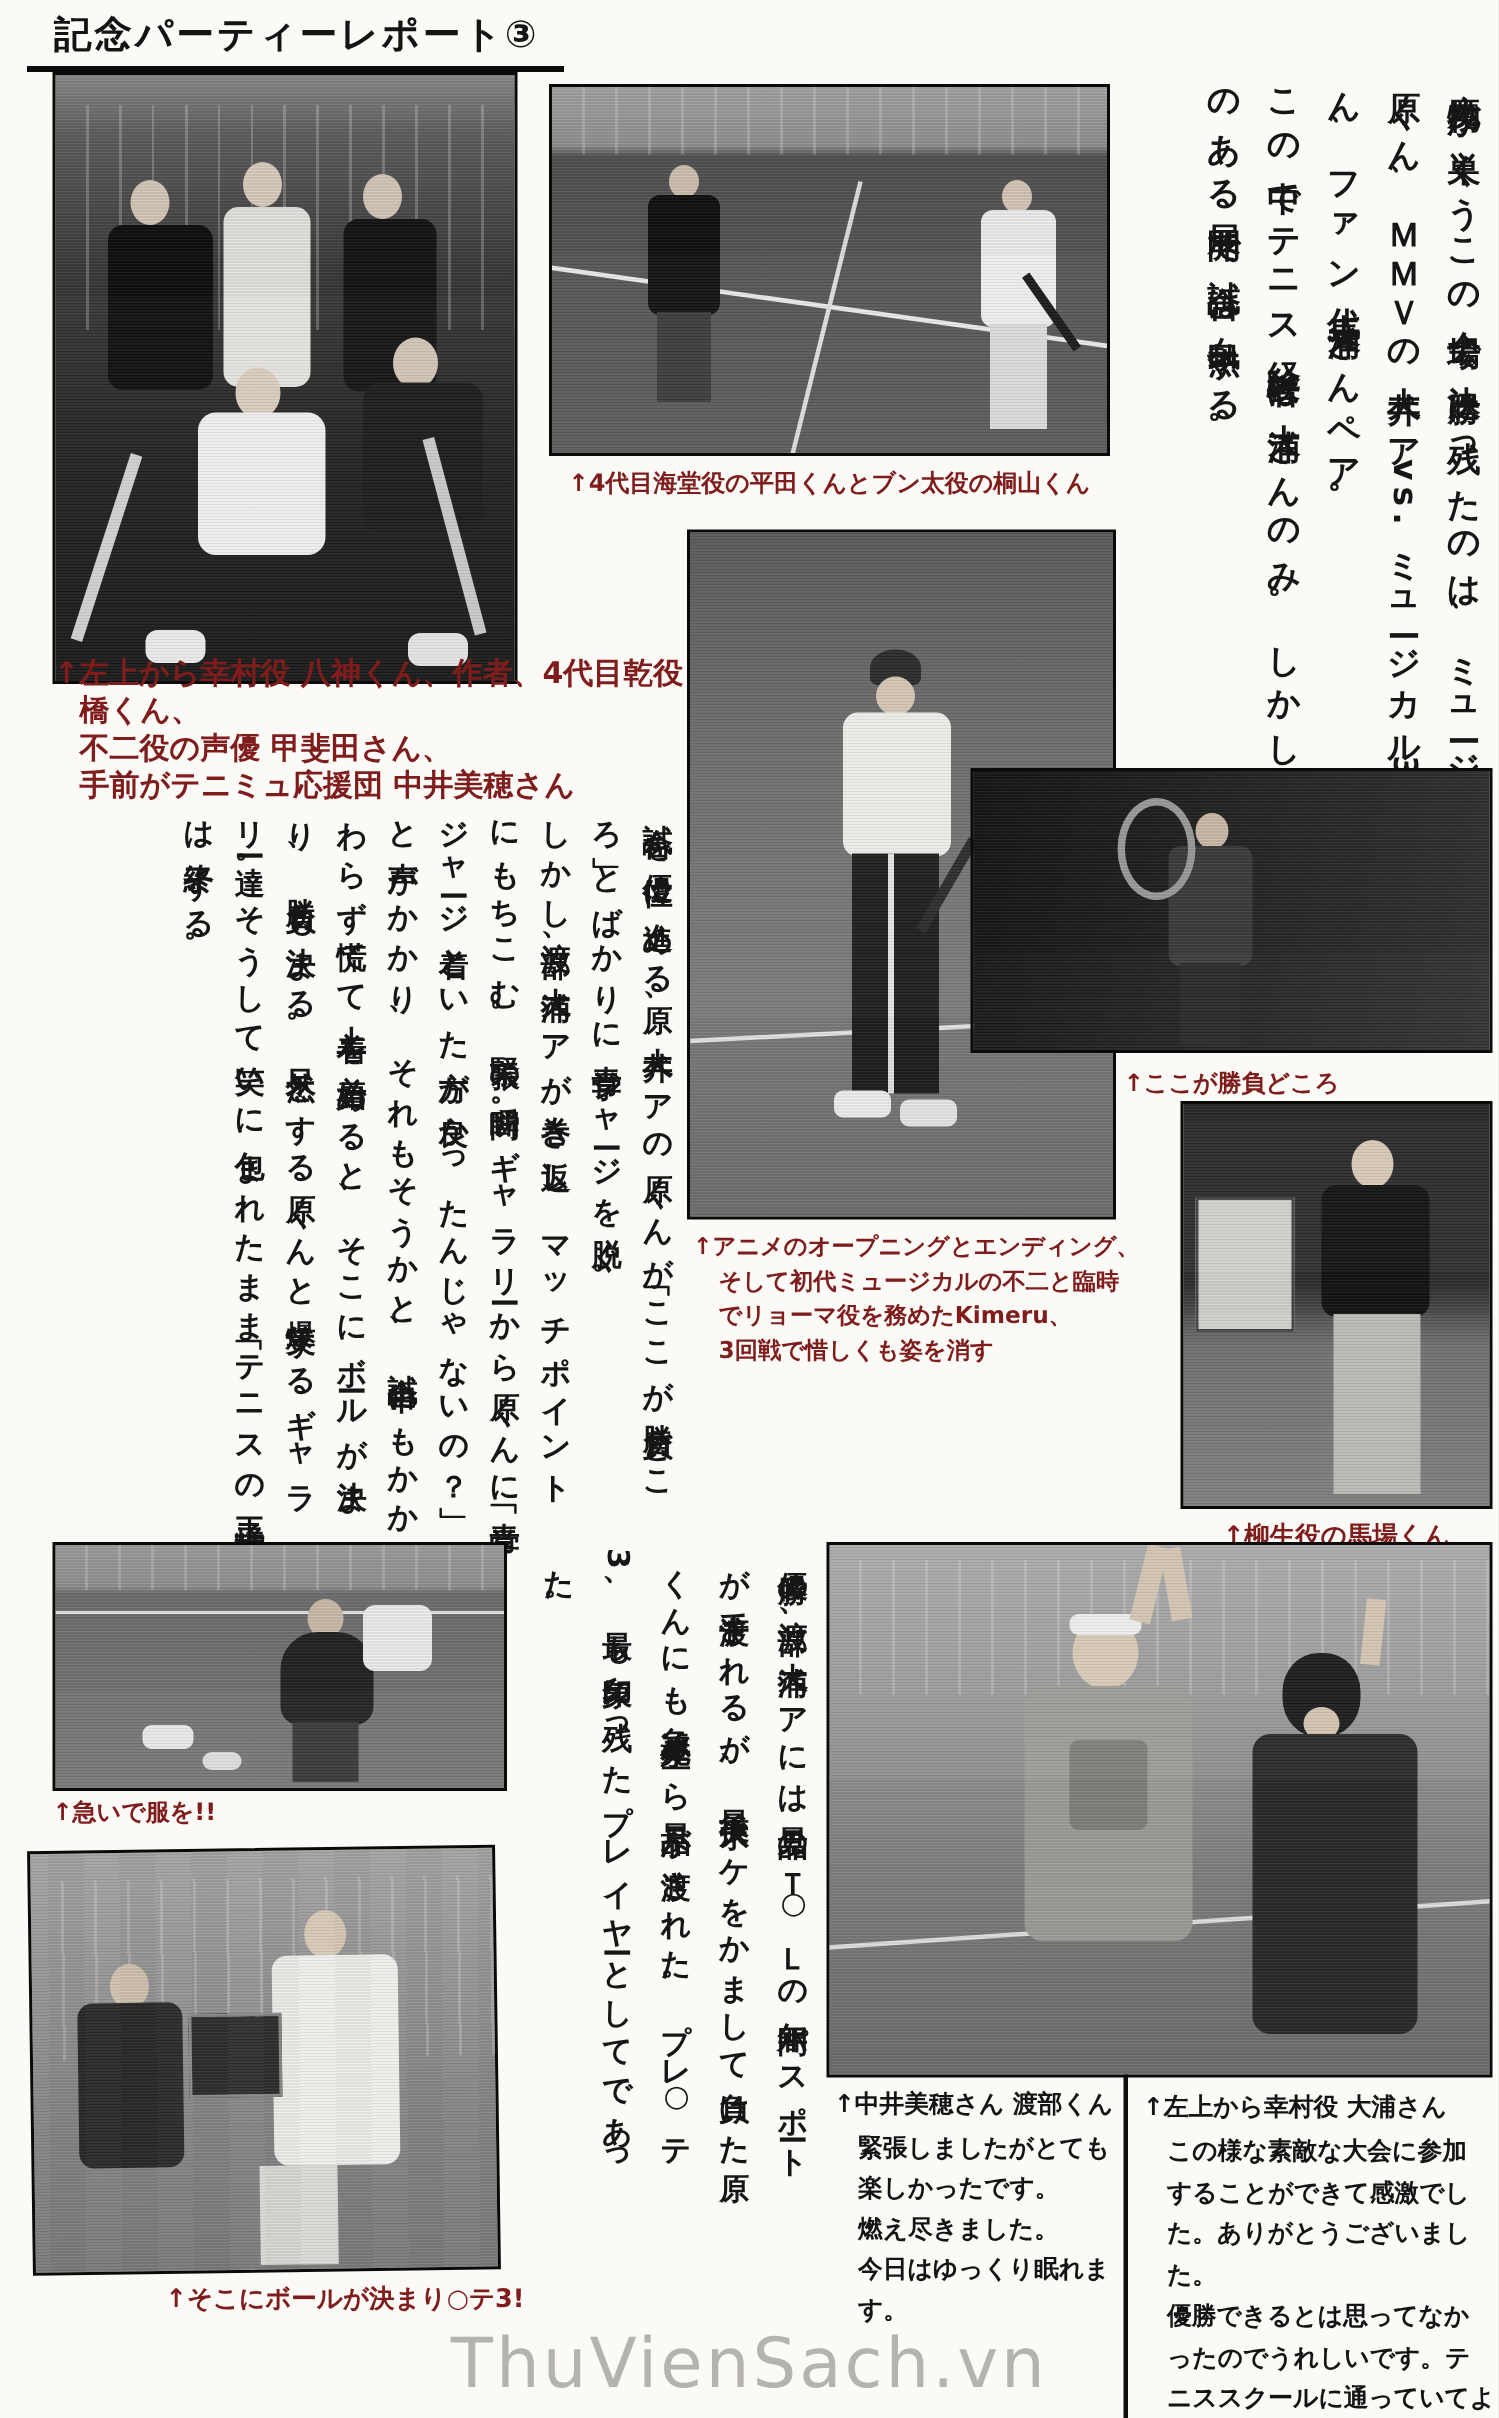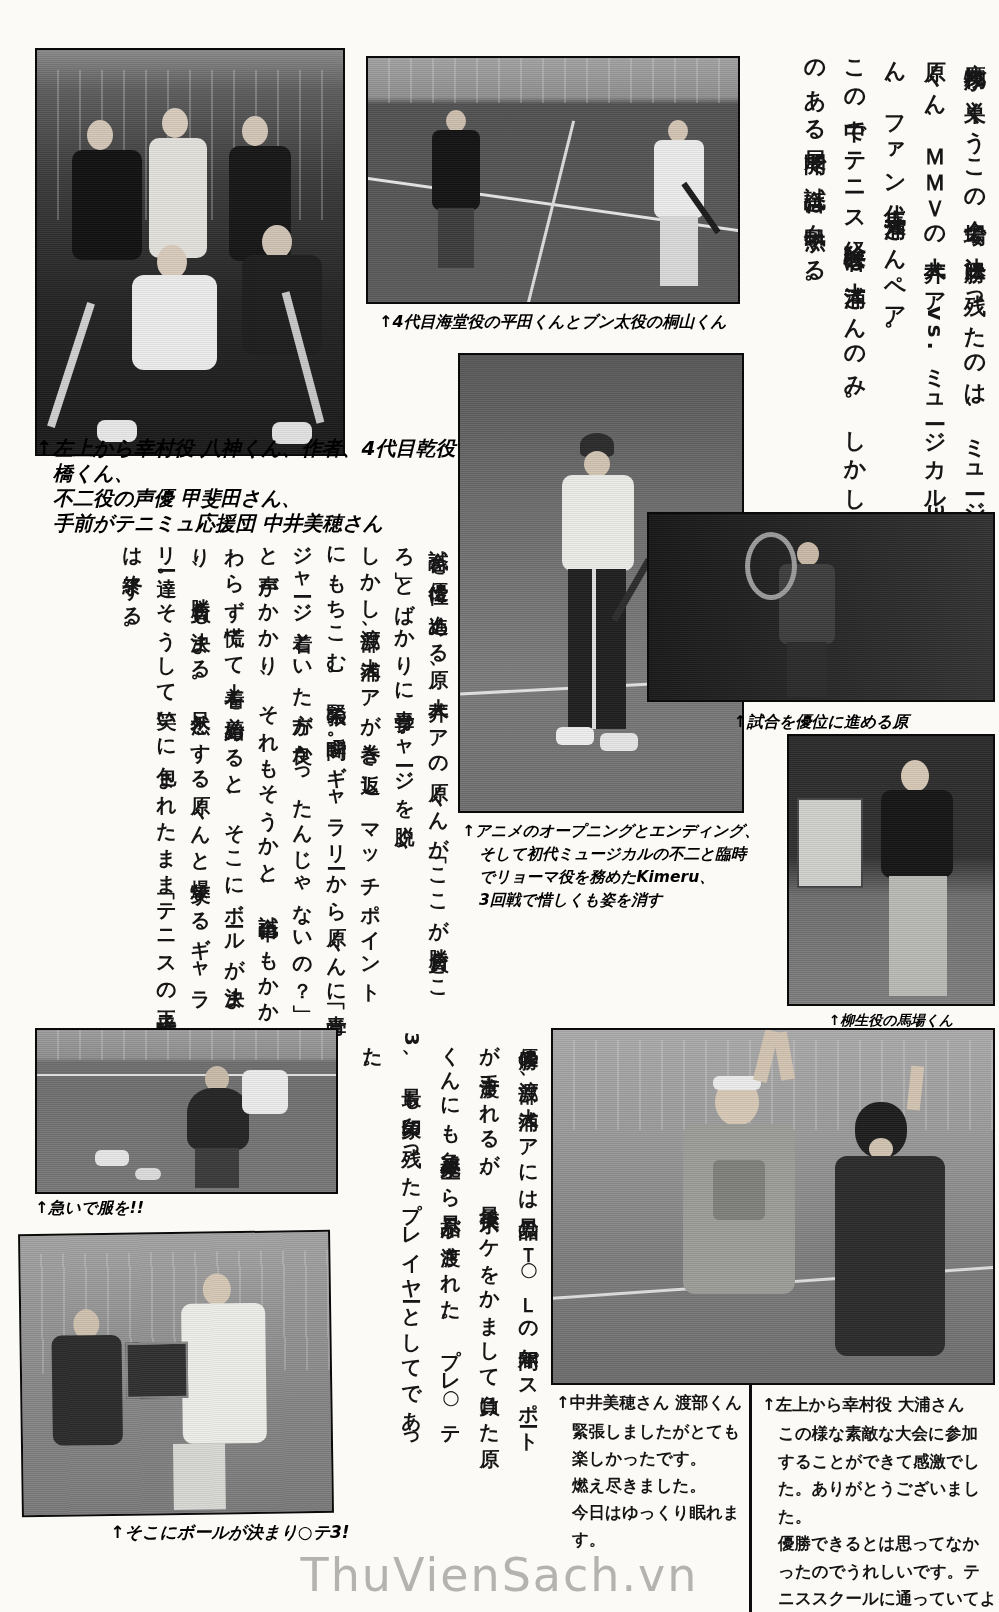--- a/index.html
+++ b/index.html
@@ -8,41 +8,42 @@
   
   .header{position:absolute;left:18px;top:6px;font-size:25px;font-weight:bold;letter-spacing:2px;
           padding:0 16px 5px 18px;border-bottom:4px solid #0c0c0c;}
   
   .photo{position:absolute;box-sizing:border-box;border:2px solid #0a0a0a;overflow:hidden;background:#555;}
   .photo::after{content:"";position:absolute;inset:0;pointer-events:none;
         background:repeating-linear-gradient(0deg,rgba(255,255,255,.05) 0 1px,rgba(0,0,0,.06) 1px 2px);}
   .fig{position:absolute;}
   .fence{position:absolute;background:repeating-linear-gradient(90deg,transparent 0 20px,rgba(220,220,220,.28) 20px 22px);}
   
-  .cap{position:absolute;font-weight:bold;color:#000000;white-space:pre-wrap;font-style:italic;}
+  .cap{position:absolute;font-weight:bold;color:#7f1d1d;white-space:pre-wrap;}
   .hang{padding-left:17px;text-indent:-17px;}
   
   .vtext{position:absolute;writing-mode:vertical-rl;text-orientation:mixed;white-space:pre-line;
          font-family:"DejaVu Sans",sans-serif;font-weight:700;color:#161616;}
   .vt-intro{left:753px;top:45px;height:572px;width:242px;font-size:22px;line-height:40px;letter-spacing:4px;}
   .vt-match{left:46px;top:533px;height:488px;width:410px;font-size:20px;line-height:34px;letter-spacing:3.5px;}
   .vt-prize{left:350px;top:1032px;height:428px;width:198px;font-size:20px;line-height:39px;letter-spacing:3px;}
   
   .comment{position:absolute;font-weight:bold;}
   .comment .title{font-size:16.5px;margin-bottom:4px;}
   .comment .body{font-size:16.5px;line-height:27px;white-space:pre-line;padding-left:16px;}
   .divider{position:absolute;left:749px;top:1383px;width:3px;height:229px;background:#0d0d0d;}
   .watermark{position:absolute;left:0;right:0;top:1548px;text-align:center;font-size:46px;
              color:#b5b3b0;letter-spacing:2px;font-weight:normal;}
 </style>
 </head>
 <body>
 
 <div id="page">
 
+  <div class="header">記念パーティーレポート③</div>
 
   <div class="photo" style="left:35px;top:48px;width:310px;height:408px;background:linear-gradient(180deg,#8a8a8a 0%,#5d5d5d 10%,#3a3a3a 32%,#232323 62%,#191919 100%);">
     <div class="fence" style="left:0;top:20px;width:100%;height:150px;"></div>
     <div class="fig" style="left:50px;top:70px;width:26px;height:30px;border-radius:50%;background:#d3c6b8;"></div>
     <div class="fig" style="left:125px;top:58px;width:26px;height:30px;border-radius:50%;background:#d8cbbd;"></div>
     <div class="fig" style="left:205px;top:66px;width:26px;height:30px;border-radius:50%;background:#d3c6b8;"></div>
     <div class="fig" style="left:35px;top:100px;width:70px;height:110px;background:#101010;border-radius:10px;"></div>
     <div class="fig" style="left:112px;top:88px;width:58px;height:120px;background:#e3e1dc;border-radius:10px;"></div>
     <div class="fig" style="left:192px;top:96px;width:62px;height:115px;background:#151515;border-radius:10px;"></div>
     <div class="fig" style="left:120px;top:195px;width:30px;height:34px;border-radius:50%;background:#d8cbbd;"></div>
@@ -89,35 +90,35 @@
     <div class="fig" style="left:168px;top:200px;width:7px;height:70px;background:#2c2c2c;transform:rotate(30deg);"></div>
   </div>
 
   <div class="photo" style="left:647px;top:512px;width:348px;height:190px;background:linear-gradient(100deg,#161616 0%,#242424 45%,#333333 100%);">
     <div class="fig" style="left:148px;top:28px;width:22px;height:24px;border-radius:50%;background:#c9b9a7;"></div>
     <div class="fig" style="left:130px;top:50px;width:56px;height:80px;background:#3d3d3d;border-radius:8px;"></div>
     <div class="fig" style="left:138px;top:128px;width:40px;height:55px;background:#2a2a2a;"></div>
     <div class="fig" style="left:96px;top:18px;width:42px;height:58px;border:5px solid #9b9b9b;border-radius:50%;background:transparent;"></div>
   </div>
 
-  <div class="cap" style="left:647px;top:712px;width:348px;text-align:center;font-size:16px;">↑試合を優位に進める原</div>
+  <div class="cap" style="left:647px;top:712px;width:348px;text-align:center;font-size:16px;">↑ここが勝負どころ</div>
 
   <div class="cap hang" style="left:462px;top:820px;width:290px;font-size:15.5px;line-height:23px;">↑アニメのオープニングとエンディング、
 そして初代ミュージカルの不二と臨時
 でリョーマ役を務めたKimeru、
 3回戦で惜しくも姿を消す</div>
 
   <div class="photo" style="left:787px;top:734px;width:208px;height:272px;background:linear-gradient(180deg,#2a2a2a 0%,#303030 45%,#6f6f6f 60%,#7e7e7e 100%);">
     <div class="fig" style="left:8px;top:62px;width:62px;height:86px;background:#d0d0cd;border:2px solid #444;"></div>
     <div class="fig" style="left:112px;top:24px;width:28px;height:32px;border-radius:50%;background:#d6c8b6;"></div>
     <div class="fig" style="left:92px;top:54px;width:72px;height:88px;background:#141414;border-radius:10px;"></div>
     <div class="fig" style="left:100px;top:140px;width:58px;height:120px;background:#b9b9b6;"></div>
   </div>
 
-  <div class="cap" style="left:787px;top:1012px;width:208px;text-align:center;font-size:14px;">↑柳生役の馬場くん</div>
+  <div class="cap" style="left:787px;top:1012px;width:208px;text-align:center;font-size:17px;">↑柳生役の馬場くん</div>
 
   <div class="vtext vt-match">試合を優位に進める原、大井ペアの原くんが「ここが勝負どころ」とばかりに青学ジャージを脱ぐ。
 しかし渡部、大浦ペアが巻き返し、マッチポイントにもちこむ。緊張の瞬間。ギャラリーから原くんに「青学ジャージ着といた方が良かったんじゃないの？」と声がかかり、それもそうかと、試合中にもかかわらず慌てて上着を着始めると、そこにボールが決まり、勝負も決まる。呆然とする原くんと爆笑するギャラリー達。そうして笑いに包まれたまま「テニスの王子様杯」は終了する。</div>
 
   <div class="photo" style="left:35px;top:1028px;width:303px;height:166px;background:linear-gradient(180deg,#9d9d9d 0%,#8f8f8f 17%,#6e6e6e 20%,#787878 100%);">
     <div class="fence" style="left:0;top:0;width:100%;height:30px;"></div>
     <div class="fig" style="left:0;top:44px;width:303px;height:2px;background:#e2e2e2;"></div>
     <div class="fig" style="left:168px;top:36px;width:24px;height:26px;border-radius:50%;background:#c9bba9;"></div>
     <div class="fig" style="left:150px;top:58px;width:62px;height:62px;background:#242424;border-radius:40% 40% 20% 20%;"></div>
     <div class="fig" style="left:205px;top:40px;width:46px;height:44px;background:#ececec;border-radius:8px;"></div>

